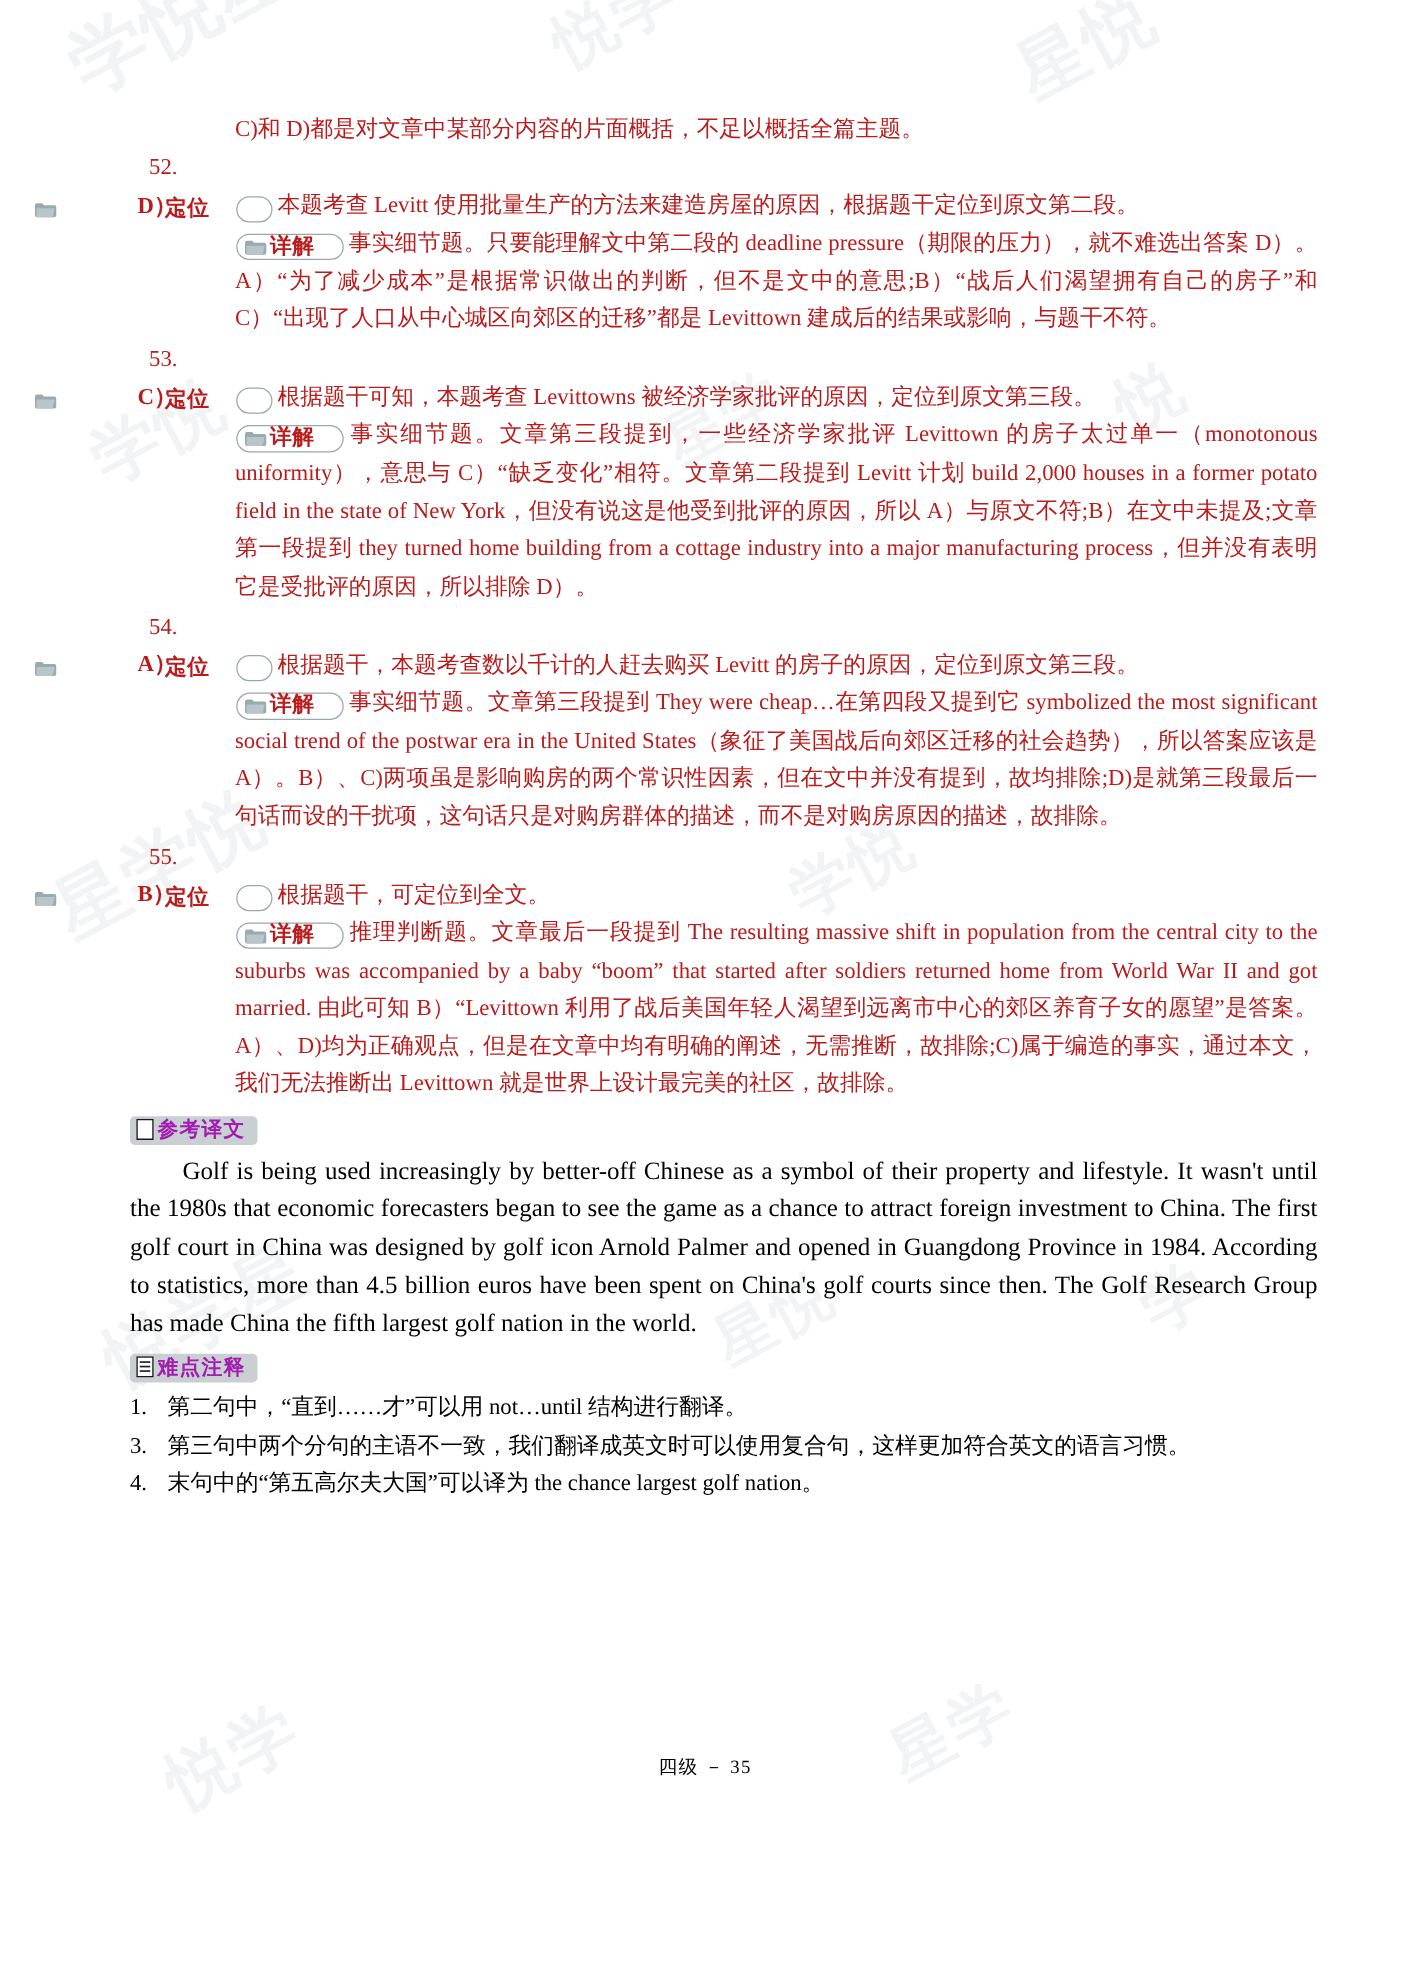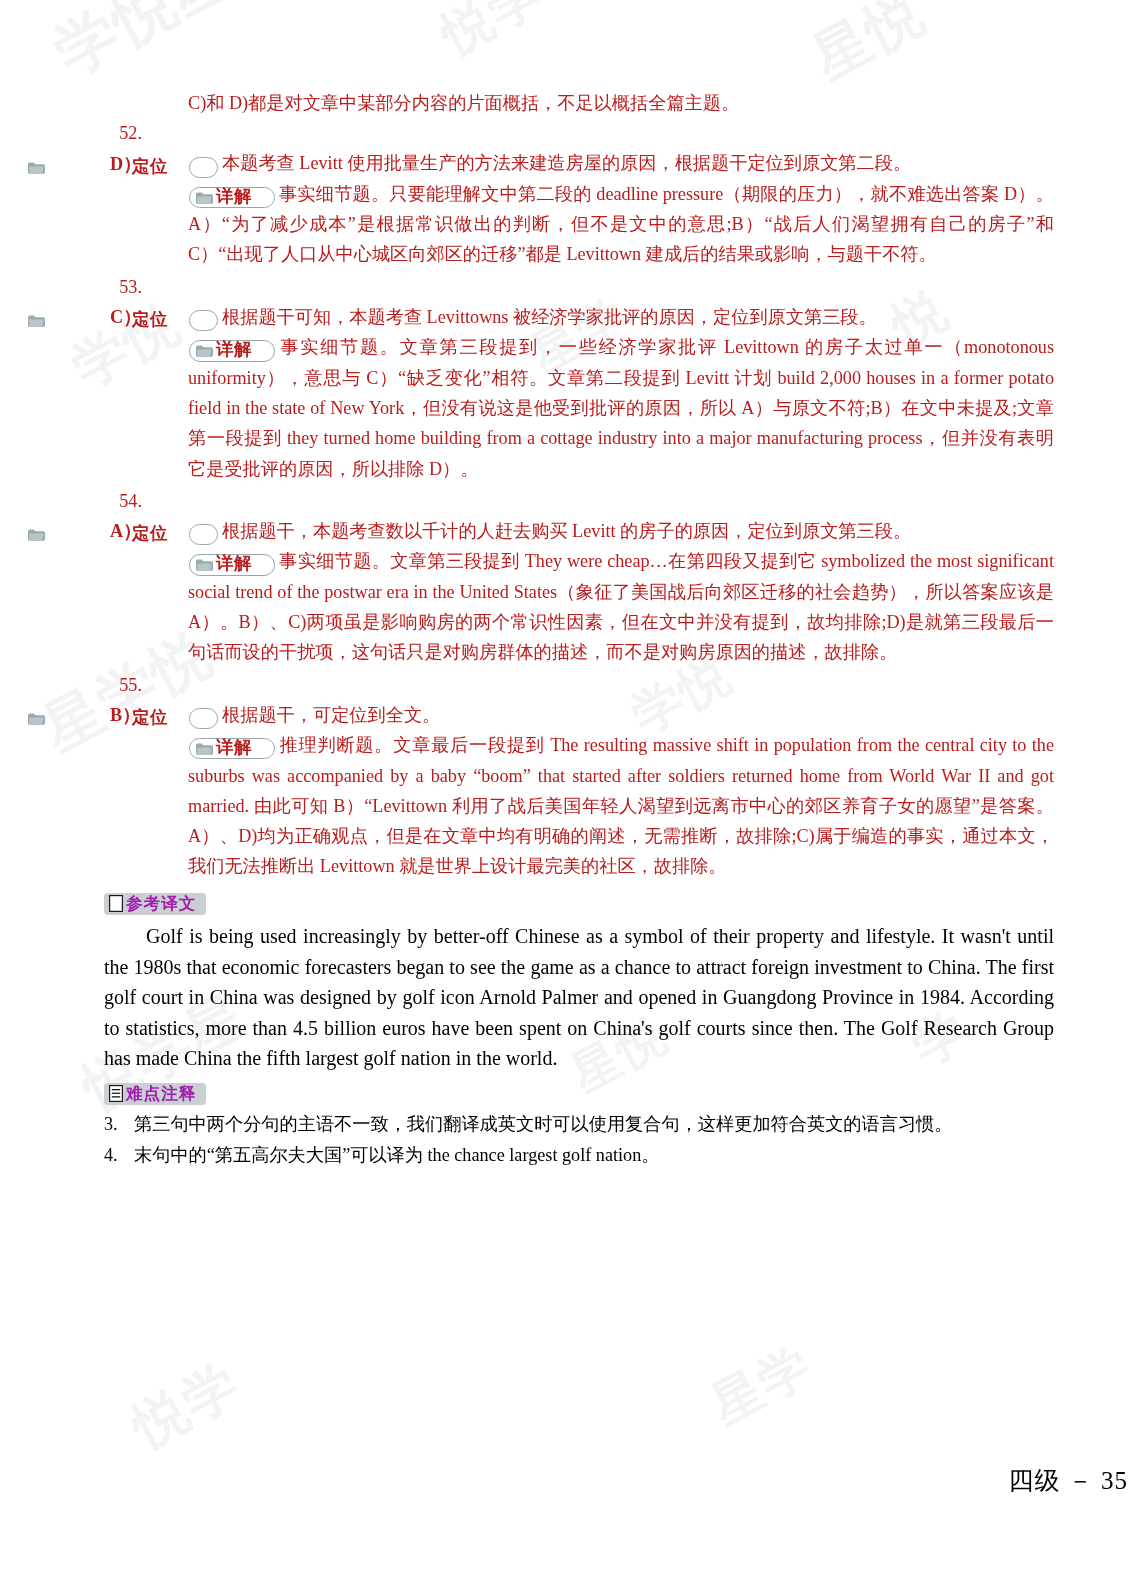--- a/index.html
+++ b/index.html
@@ -162,23 +162,23 @@
     text-indent: -30px;
     text-align: justify;
   }
   .note .nnum { display:inline-block; width:30px; text-indent:0; }
 
   
   .footer {
     position: absolute;
     left: 0;
     right: 0;
-    top: 1464px;
-    text-align: right;
-    font-size: 25px;
+    top: 1404px;
+    text-align: center;
+    font-size: 15px;
     letter-spacing: 1px;
   }
 </style>
 </head>
 <body>
 
 <div class="page">
 
   <div class="wm" style="left:40px;  top:20px;  font-size:62px;">学悦星</div>
   <div class="wm" style="left:430px; top:10px;  font-size:50px;">悦学</div>
@@ -251,20 +251,21 @@
     </div>
 
     <div>
       <span class="chip"><span class="chip-icon"><svg viewBox="0 0 14 17" width="14" height="17">
               <rect x="0.6" y="0.6" width="12.8" height="15.8" fill="#ffffff" stroke="#1a1a1a" stroke-width="1.2"></rect>
               <rect x="2.8" y="4" width="8.4" height="1.3" fill="#1a1a1a"></rect>
               <rect x="2.8" y="7.6" width="8.4" height="1.3" fill="#1a1a1a"></rect>
               <rect x="2.8" y="11.2" width="8.4" height="1.3" fill="#1a1a1a"></rect>
             </svg></span><span class="chip-txt">难点注释</span></span>
 
+      <p class="note"><span class="nnum">1.</span><span>第二句中，“直到……才”可以用 not…until 结构进行翻译。</span></p>
       <p class="note"><span class="nnum">3.</span><span>第三句中两个分句的主语不一致，我们翻译成英文时可以使用复合句，这样更加符合英文的语言习惯。</span></p>
       <p class="note"><span class="nnum">4.</span><span>末句中的“第五高尔夫大国”可以译为 the chance largest golf nation。</span></p>
     </div>
 
   </div>
 
   <div class="footer">四级 － 35</div>
 
 </div>
 

